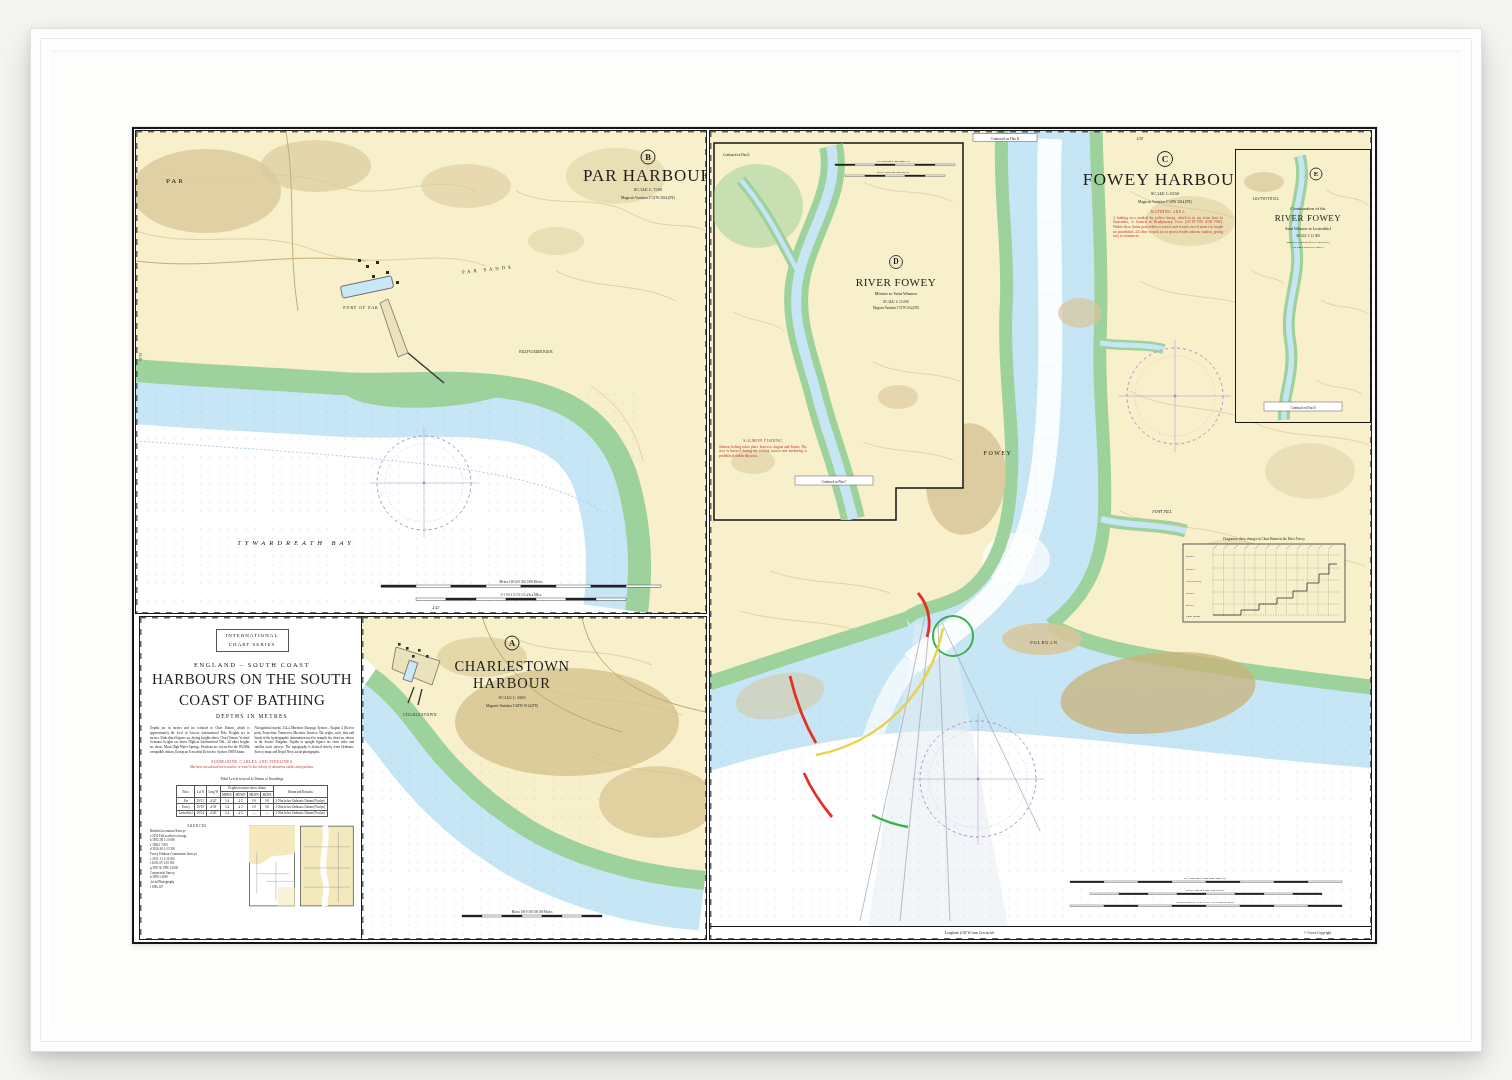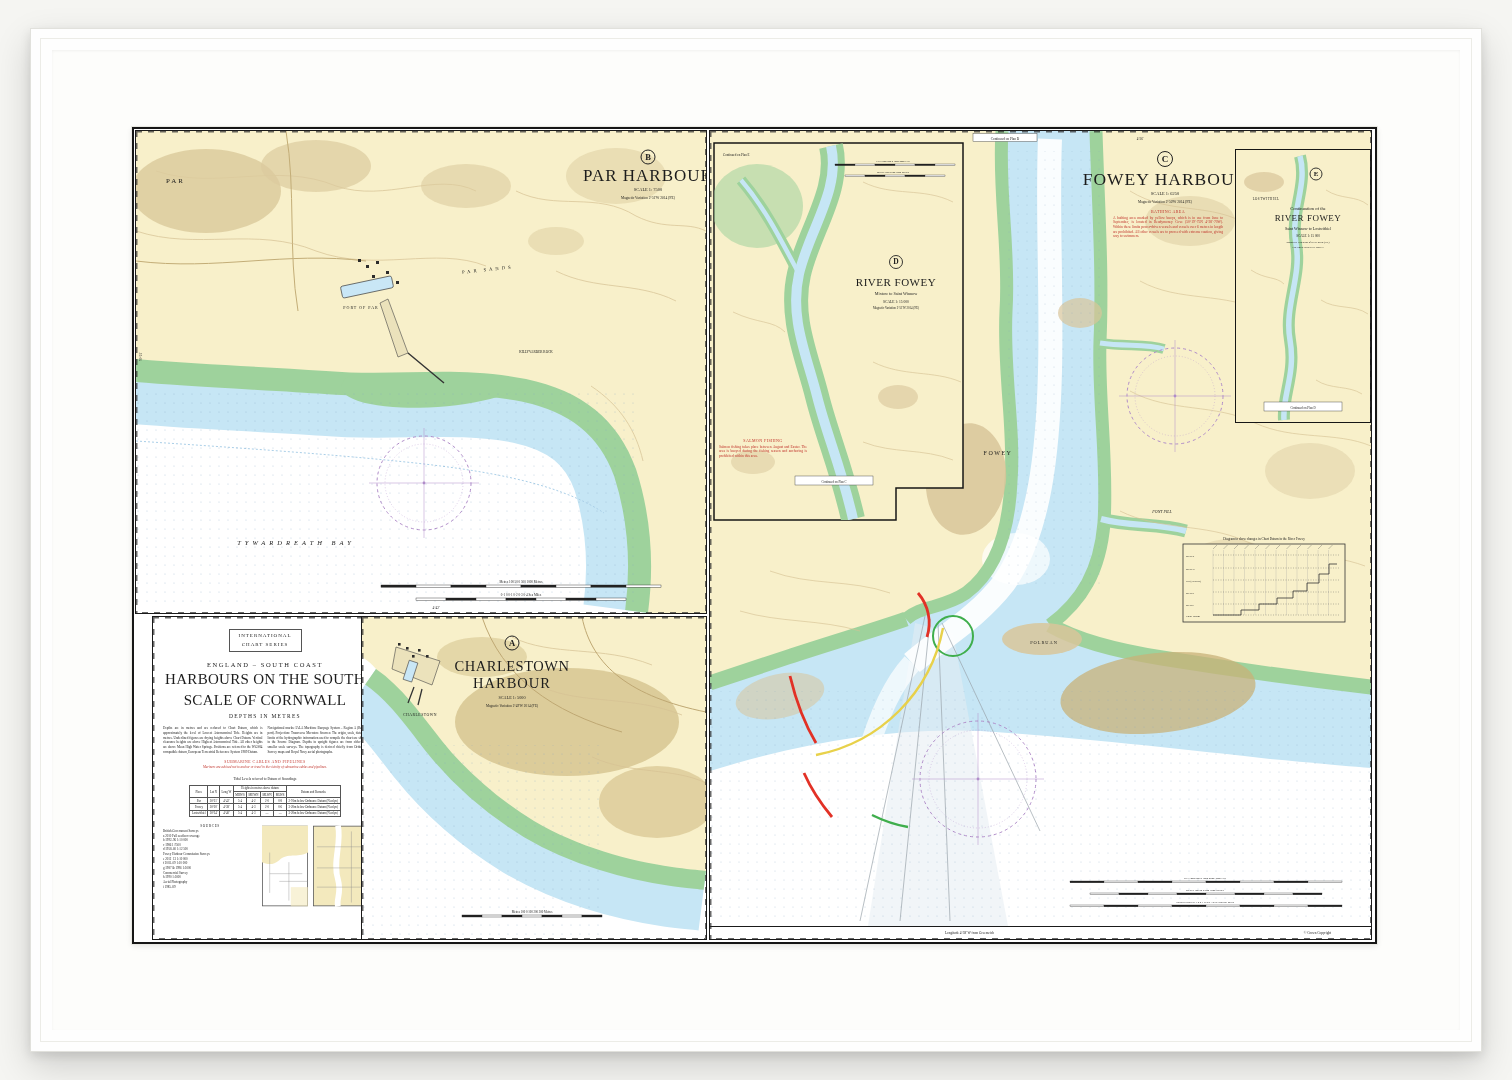--- a/index.html
+++ b/index.html
@@ -137,29 +137,29 @@
           <text x="225" y="178" text-anchor="middle" font-size="4" letter-spacing="1">PORT OF PAR</text>
           <text x="352" y="140" text-anchor="middle" font-size="4.6" letter-spacing="3" transform="rotate(-6 352 140)">PAR SANDS</text>
           <text x="400" y="222" text-anchor="middle" font-size="3.4">KILLYVARDER ROCK</text>
           <text x="160" y="414" text-anchor="middle" font-size="6.5" letter-spacing="4" font-style="italic" fill="#555">TYWARDREATH  BAY</text>
           <text x="300" y="478" text-anchor="middle" font-size="3.4">4°42'</text>
           <text x="6" y="230" font-size="3.4" transform="rotate(-90 6 230)">50°21'</text>
         </g>
       </svg>
      </div>
 
-     <div class="panel" style="left:18px;top:487px;width:224px;height:322px;">
+     <div class="panel" style="left:5px;top:487px;width:224px;height:322px;">
       <div class="tb">
         <div class="series">
           <div>INTERNATIONAL</div>
           <div>CHART SERIES</div>
         </div>
         <div class="region">ENGLAND – SOUTH COAST</div>
         <div class="big">HARBOURS ON THE SOUTH</div>
-        <div class="big">SCALE OF CORNWALL</div>
+        <div class="big">COAST OF BATHING</div>
         <div class="depths">DEPTHS IN METRES</div>
         <div class="notes">
           <div>Depths are in metres and are reduced to Chart Datum, which is approximately the level of Lowest Astronomical Tide. Heights are in metres. Underlined figures are drying heights above Chart Datum. Vertical clearance heights are above Highest Astronomical Tide. All other heights are above Mean High Water Springs. Positions are referred to the WGS84 compatible datum, European Terrestrial Reference System 1989 Datum.</div>
           <div>Navigational marks: IALA Maritime Buoyage System – Region A (Red to port). Projection: Transverse Mercator. Sources: The origin, scale, date and limits of the hydrographic information used to compile the chart are shown in the Source Diagram. Depths in upright figures are from older and smaller scale surveys. The topography is derived chiefly from Ordnance Survey maps and Royal Navy aerial photographs.</div>
         </div>
         <div class="redhead">SUBMARINE CABLES AND PIPELINES</div>
         <div class="rednote">Mariners are advised not to anchor or trawl in the vicinity of submarine cables and pipelines.</div>
         <div class="tcap">Tidal Levels referred to Datum of Soundings</div>
         <table>
           <tbody>

